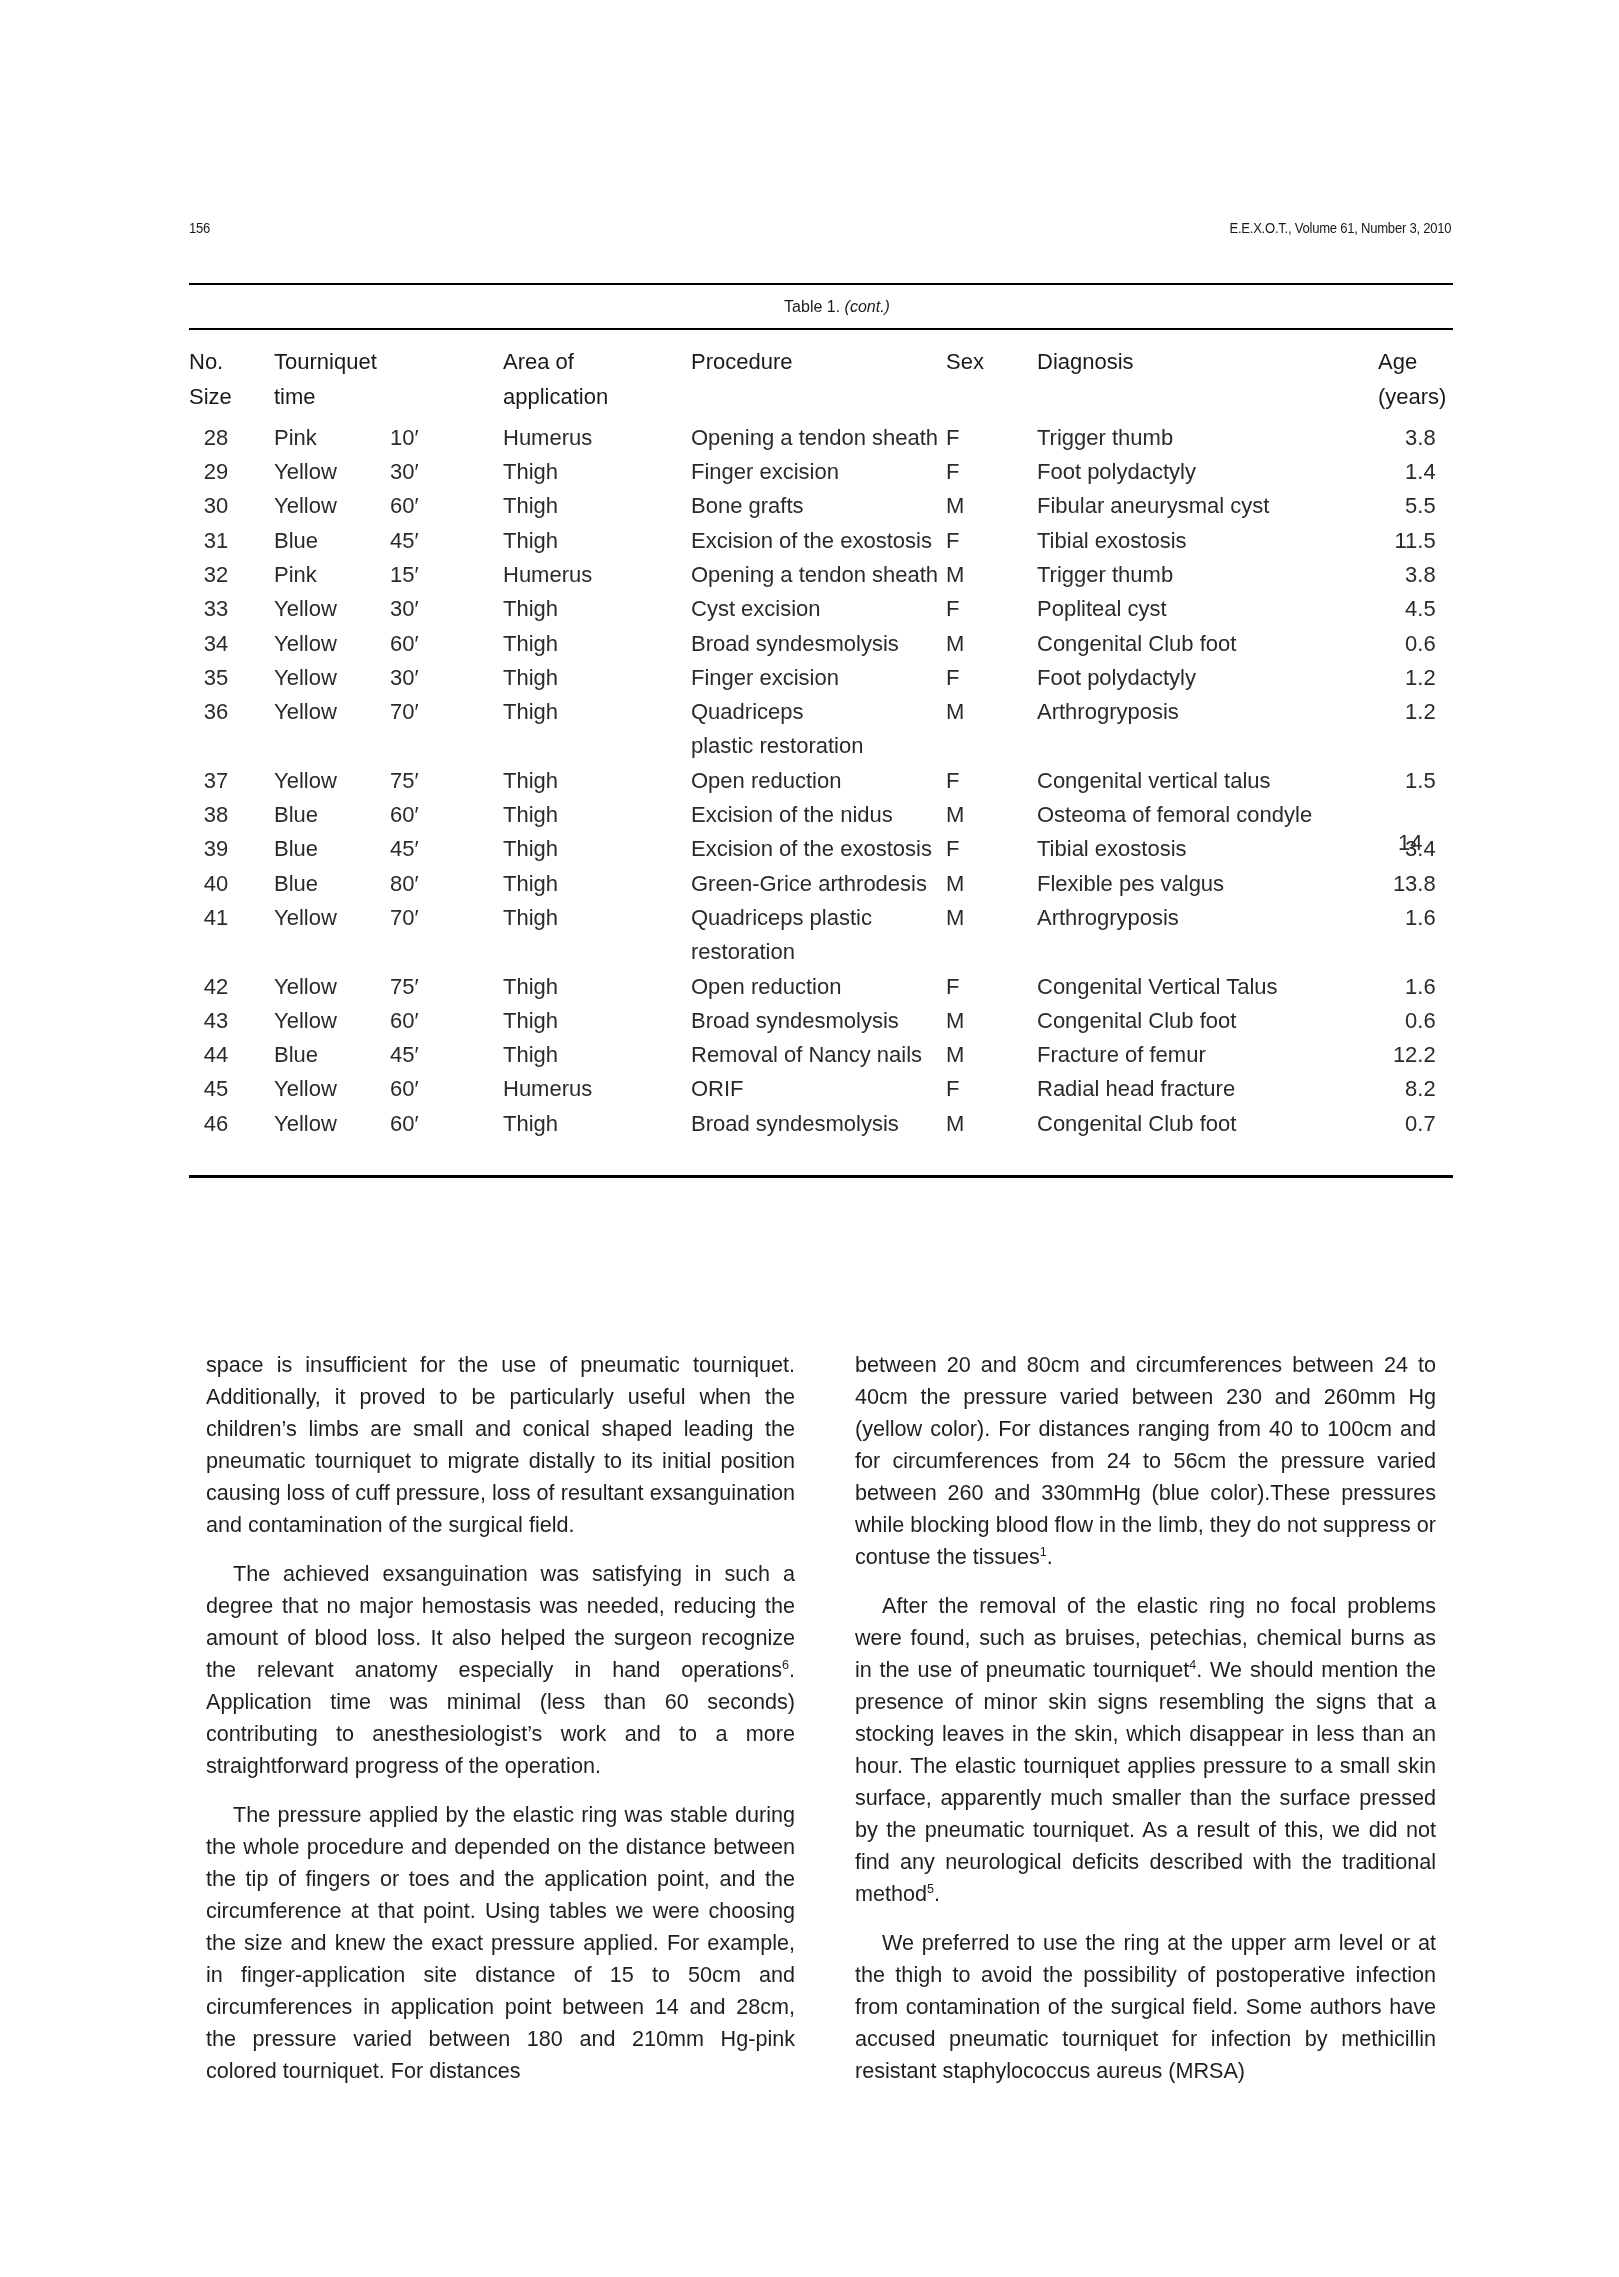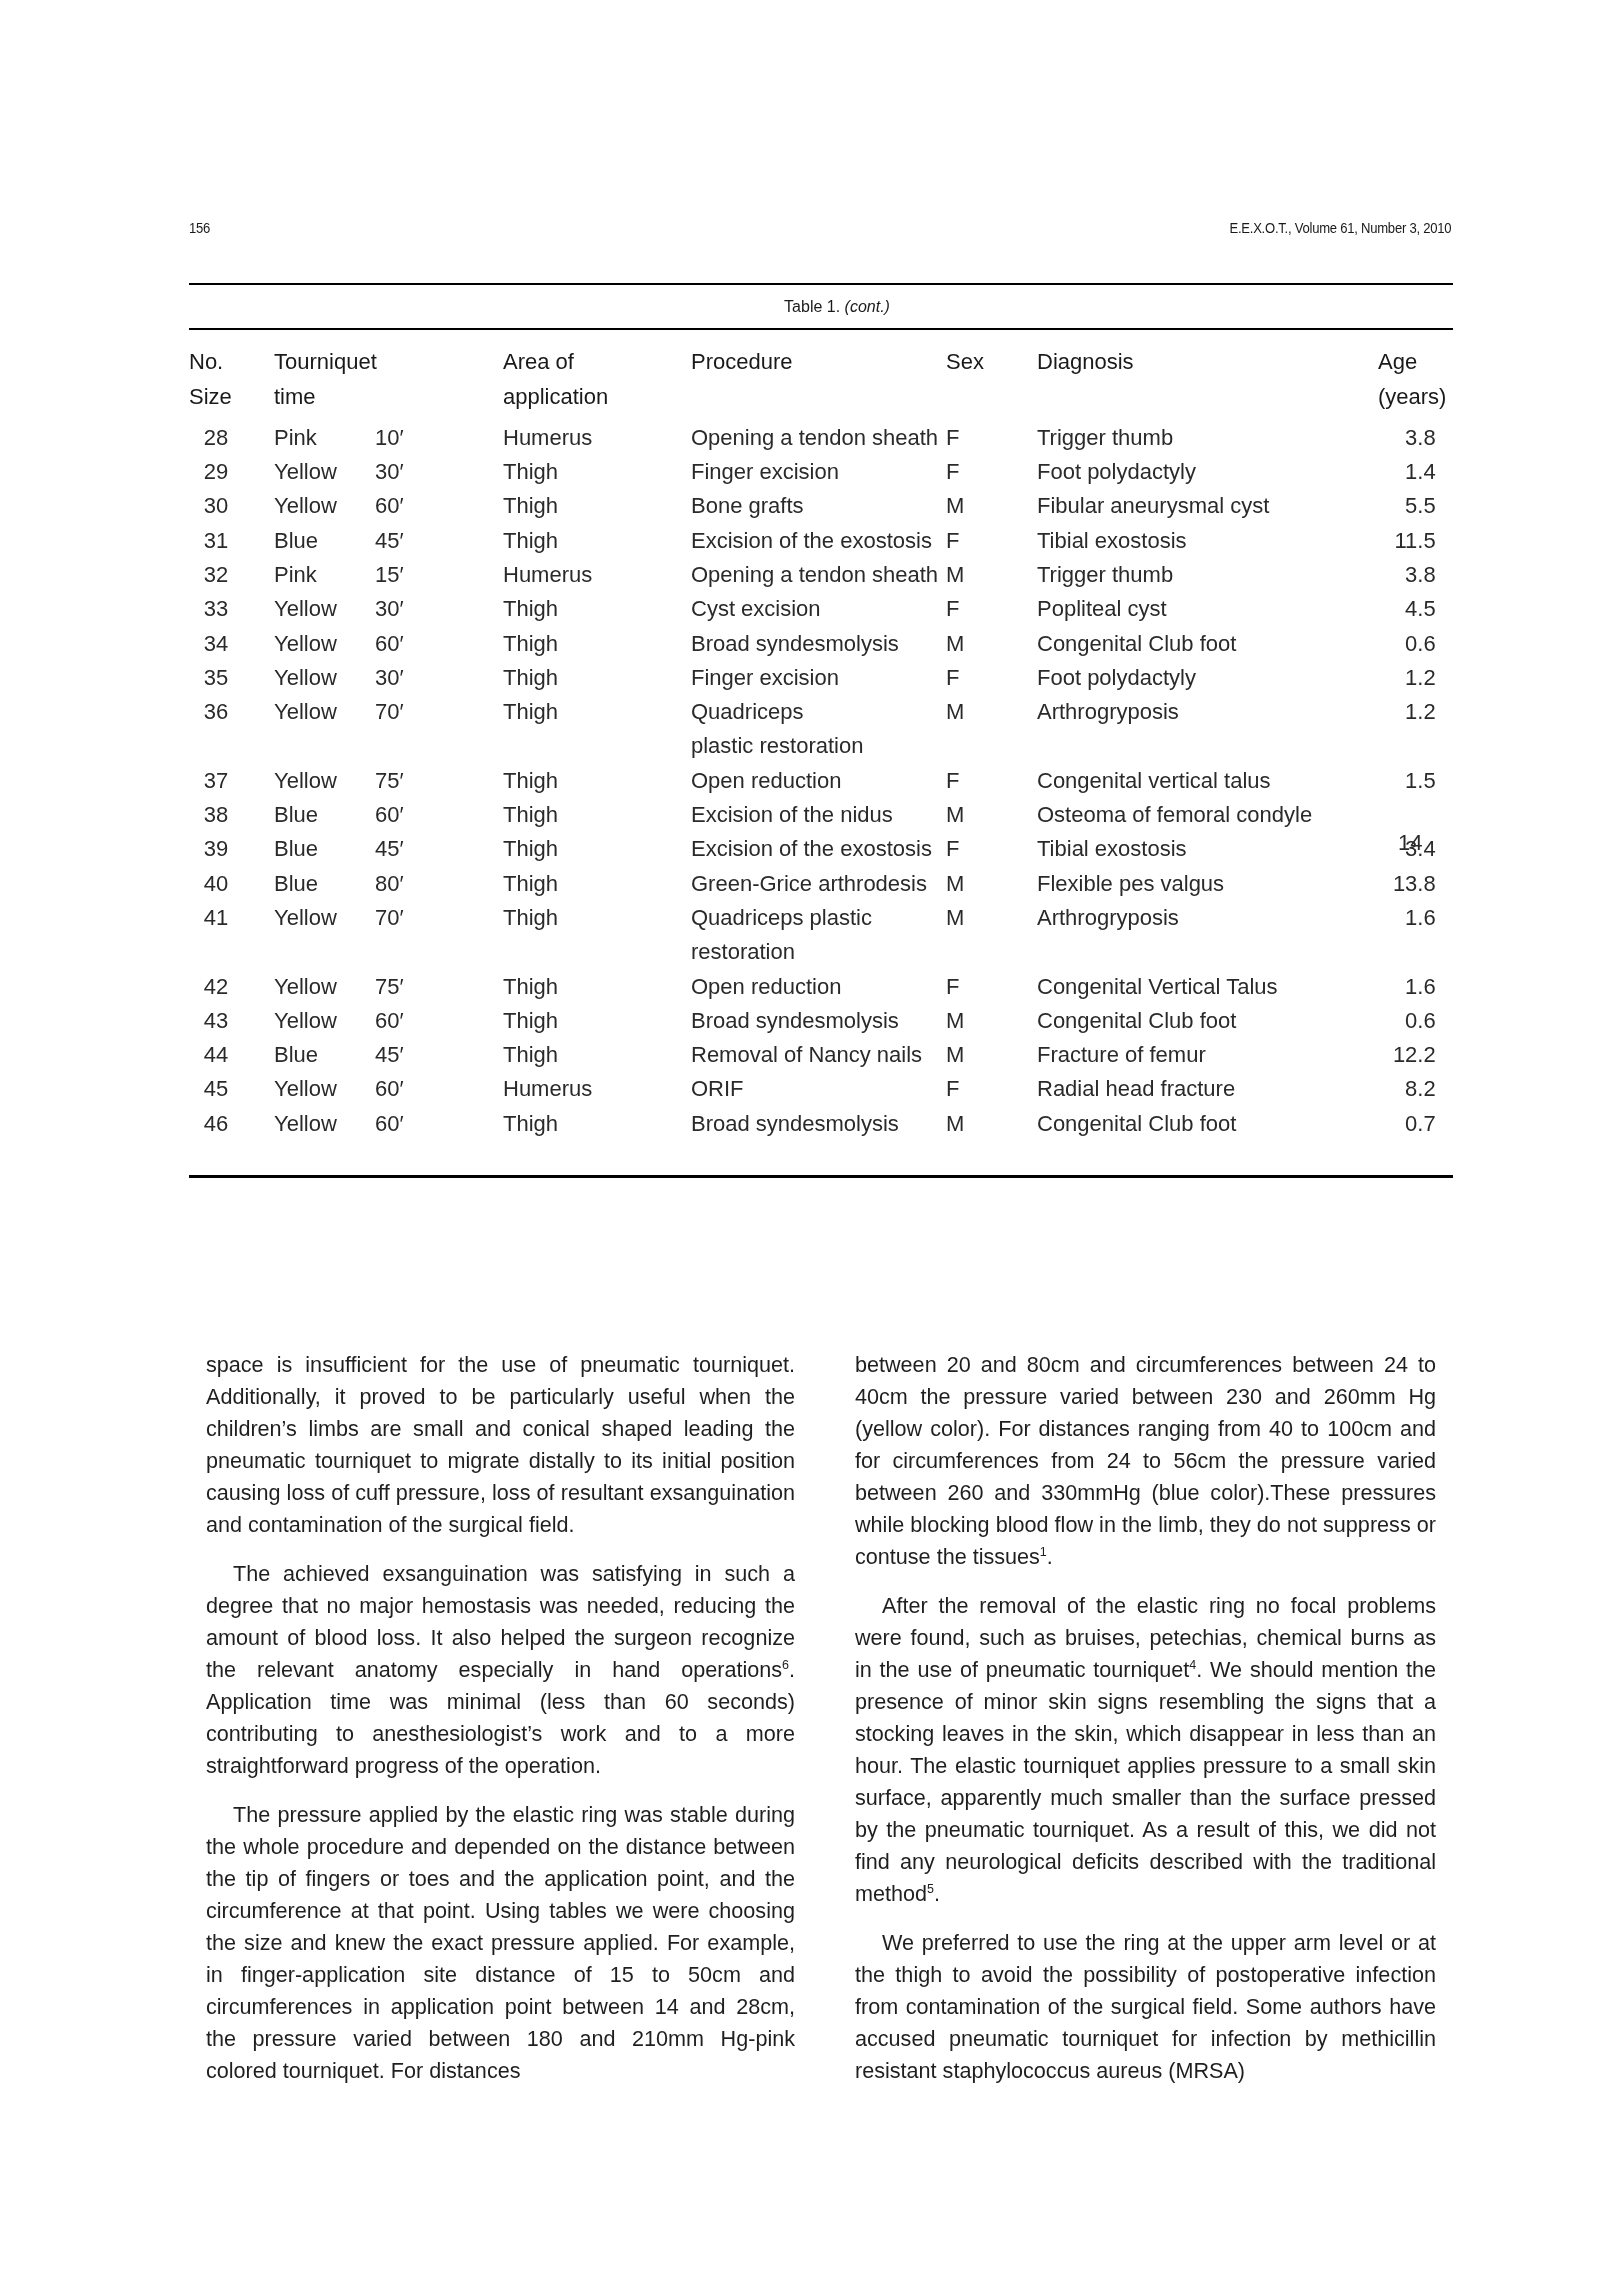--- a/index.html
+++ b/index.html
@@ -19,21 +19,21 @@
       position: absolute; top: 292px; left: 205px; width: 1264px; text-align: center;
       font-size: 16px; line-height: 29px;
     }
     .table-title em { font-style: italic; }
     .thead, .trow { position: absolute; left: 189px; width: 1264px; font-size: 22px; }
     .thead { top: 344px; line-height: 35px; }
     .cell { position: absolute; top: 0; white-space: nowrap; }
     .c-no { left: 0; width: 54px; text-align: center; }
     .thead .c-no { text-align: left; width: auto; }
     .c-color { left: 85px; }
-    .c-time { left: 186px; text-align: right; }
+    .c-time { left: 201px; text-align: right; }
     .thead .c-tq { left: 85px; }
     .c-area { left: 314px; }
     .c-proc { left: 474px; margin-left: 28px; }
     .c-sex { left: 757px; }
     .c-diag { left: 848px; }
     .c-age { right: 17.3px; text-align: right; }
     .c-age.left-num { right: auto; left: 1209px; text-align: left; margin-top: 28px; }
     .thead .c-age { right: auto; left: 1189px; text-align: left; }
     .trow { line-height: 35px; color: #2a2a2a; font-weight: 300; }
     .columns {

